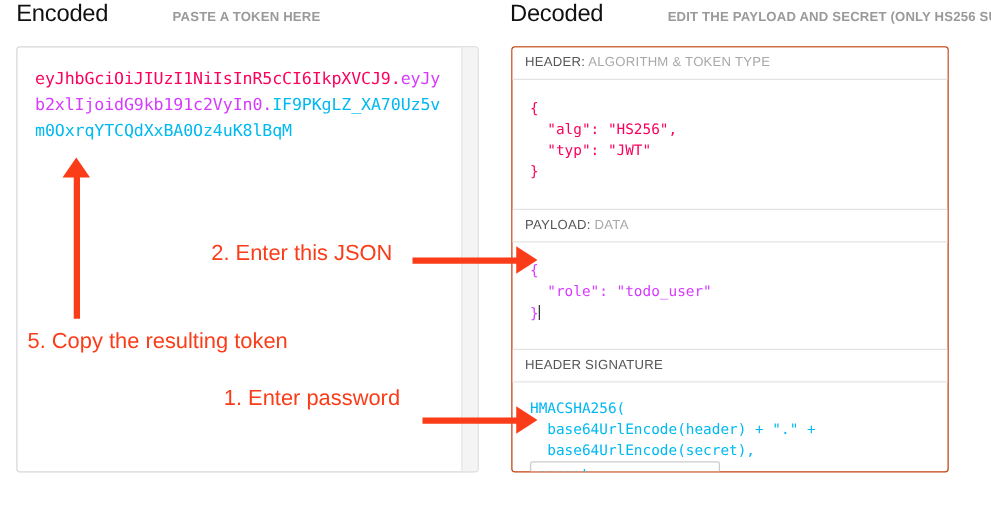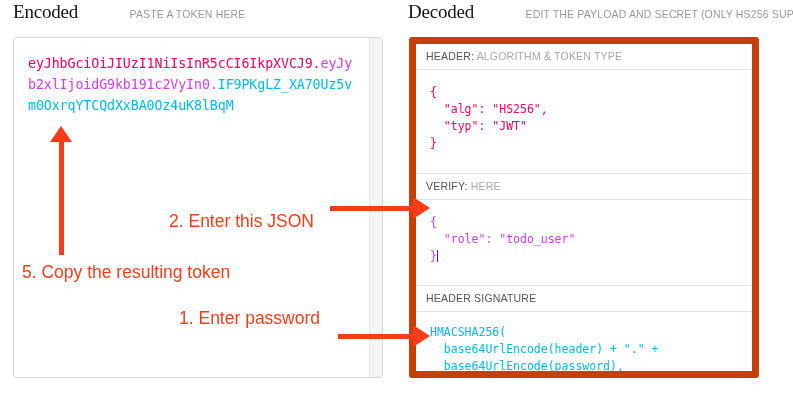--- a/index.html
+++ b/index.html
@@ -26,31 +26,31 @@
   
   .title-row {
     position: absolute;
     top: 1px;
     left: 13px;
     white-space: nowrap;
   }
   .col-decoded .title-row { left: 9px; }
 
   .title-main {
-    font-family: Liberation Serif, serif;
+    font-family: Liberation Sans, sans-serif;
     font-size: 19px;
     font-weight: 400;
     color: #111111;
     letter-spacing: -0.2px;
     margin-top: 24px;
   }
   .title-sub {
     font-family: "Liberation Sans", sans-serif;
     font-size: 10.5px;
-    font-weight: 400;
+    font-weight: 700;
     color: #9a9a9a;
     letter-spacing: 0.15px;
     margin-left: 7px;
     padding-left: 40px;
   }
 
   
   .encoded-panel {
     position: absolute;
     left: 13px;
@@ -89,21 +89,21 @@
   .seg-payload{ color: #d63aff; }
   .seg-sig    { color: #00b9f1; }
 
   
   .decoded-panel {
     position: absolute;
     left: 10px;
     top: 37px;
     width: 350px;
     height: 341px;
-    border: 7px solid #c2410c;
+    border: 1px solid #c2410c;
     border-radius: 3px;
     background: #ffffff;
     box-sizing: border-box;
     overflow: hidden;
   }
   .section-label {
     height: 25px;
     line-height: 25px;
     padding-left: 10px;
     border-bottom: 1px solid #e3e3e3;
@@ -157,21 +157,21 @@
   }
 
   
   .anno-text {
     position: absolute;
     color: #fa3c19;
     font-family: "Liberation Sans", sans-serif;
     font-size: 17.5px;
     white-space: nowrap;
   }
-  .anno-2 { left: 169px; top: 211px; }
+  .anno-2 { left: 169px; top: 192px; }
   .anno-3 { left: 22px;  top: 262px; }
   .anno-1 { left: 179px; top: 308px; }
 
   .arrow-h {
     position: absolute;
     height: 5px;
     background: #fa3c19;
   }
   .arrow-h-head {
     position: absolute;
@@ -222,33 +222,33 @@
     <div class="section-label">
       <span class="lab-strong">HEADER:</span>
       <span class="lab-weak">ALGORITHM &amp; TOKEN TYPE</span>
     </div>
     <div class="code-area code-header">{
   "alg": "HS256",
   "typ": "JWT"
 }</div>
 
     <div class="section-label">
-      <span class="lab-strong">VERIFY:</span>
-      <span class="lab-weak">HERE</span>
+      <span class="lab-strong">PAYLOAD:</span>
+      <span class="lab-weak">DATA</span>
     </div>
     <div class="code-area code-payload"><span>{
   "role": "todo_user"
 }</span><span class="caret"></span></div>
 
     <div class="section-label">
       <span class="lab-strong">HEADER SIGNATURE</span>
     </div>
     <div class="code-area code-sig"><span>HMACSHA256(</span>
 <span>  base64UrlEncode(header) + "." +</span>
-<span>  base64UrlEncode(password),</span>
+<span>  base64UrlEncode(secret),</span>
 <span class="secret-row"><input class="secret-input" type="text" value="secret" style=""></span>
 </div>
 
   </div>
 </div>
 
 <div class="anno-text anno-2">2. Enter this JSON</div>
 <div class="anno-text anno-3">5. Copy the resulting token</div>
 <div class="anno-text anno-1">1. Enter password</div>
 

